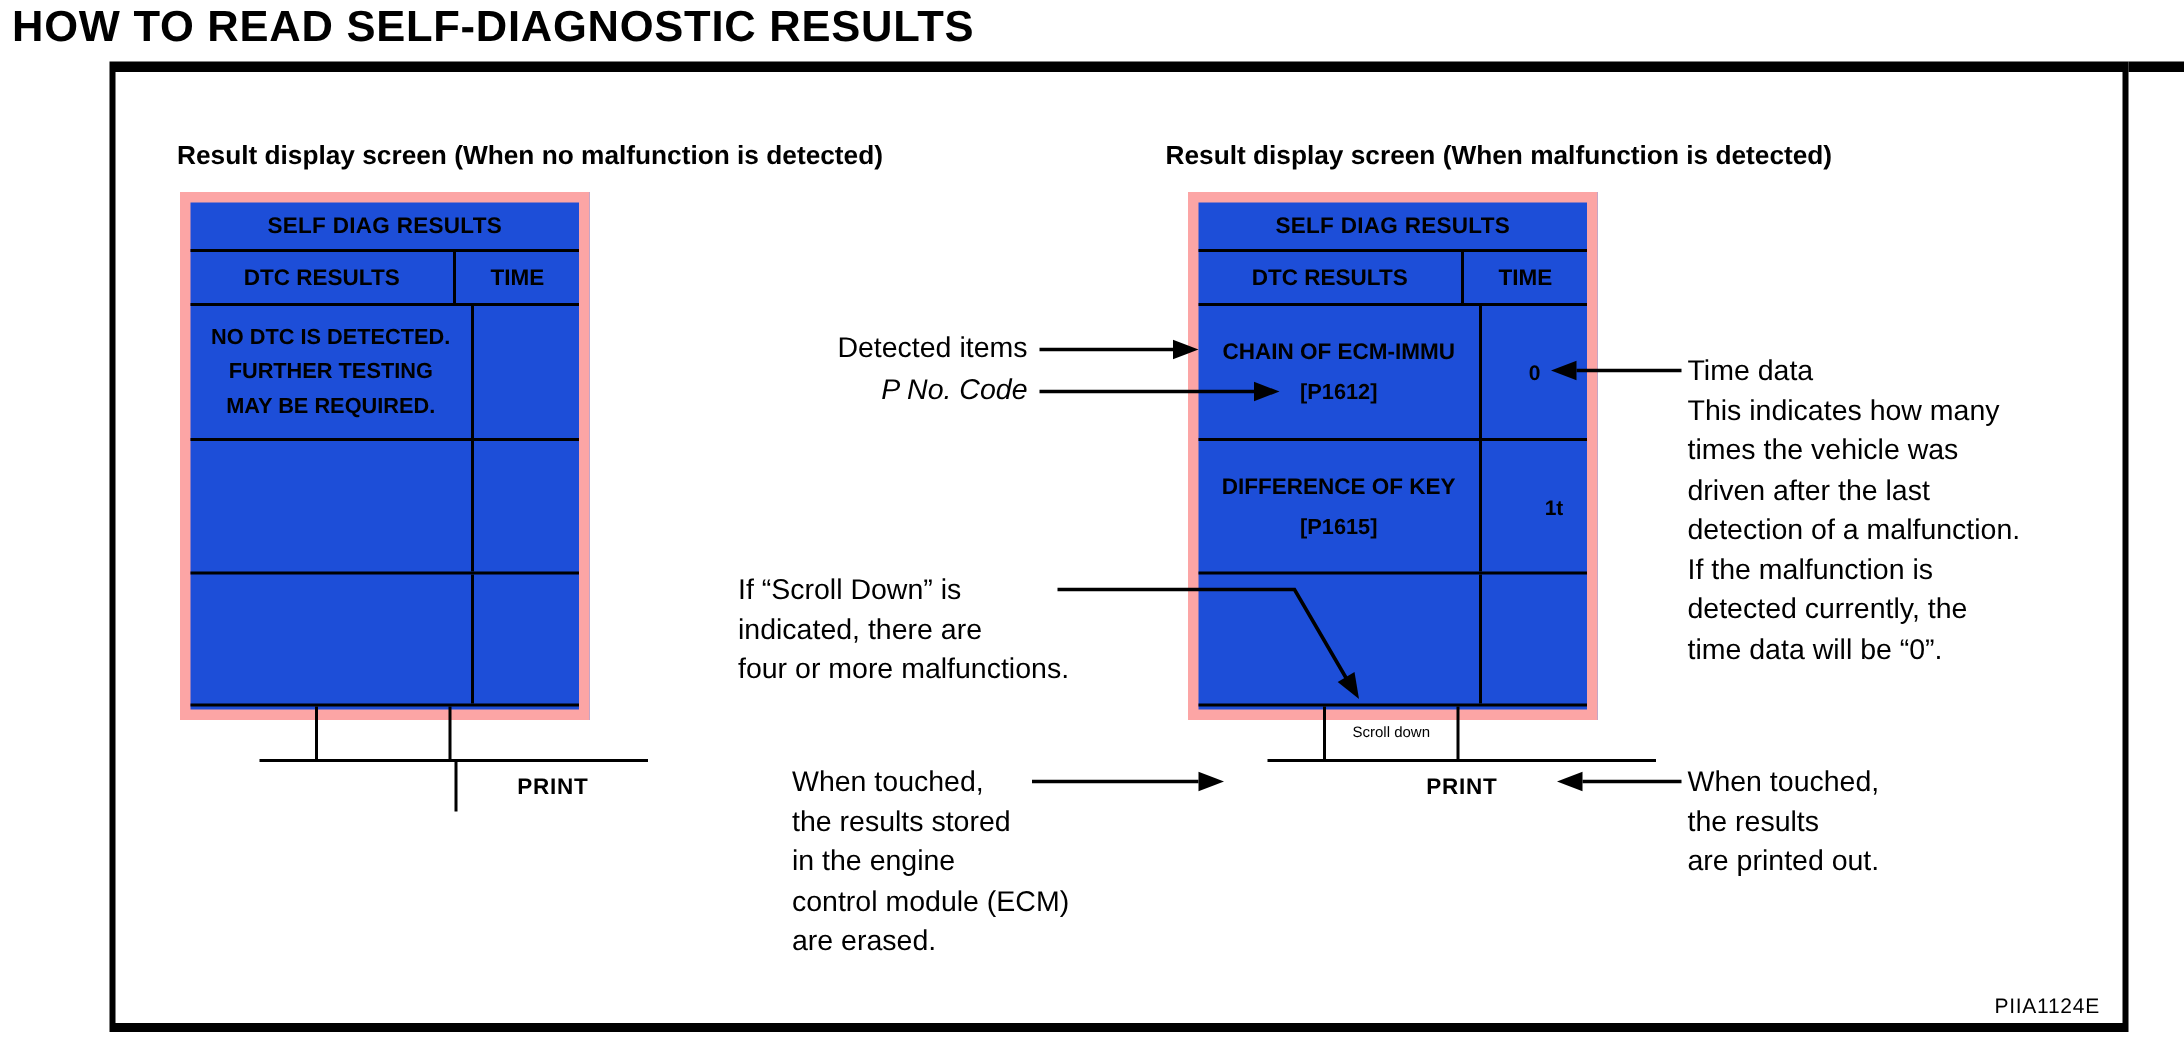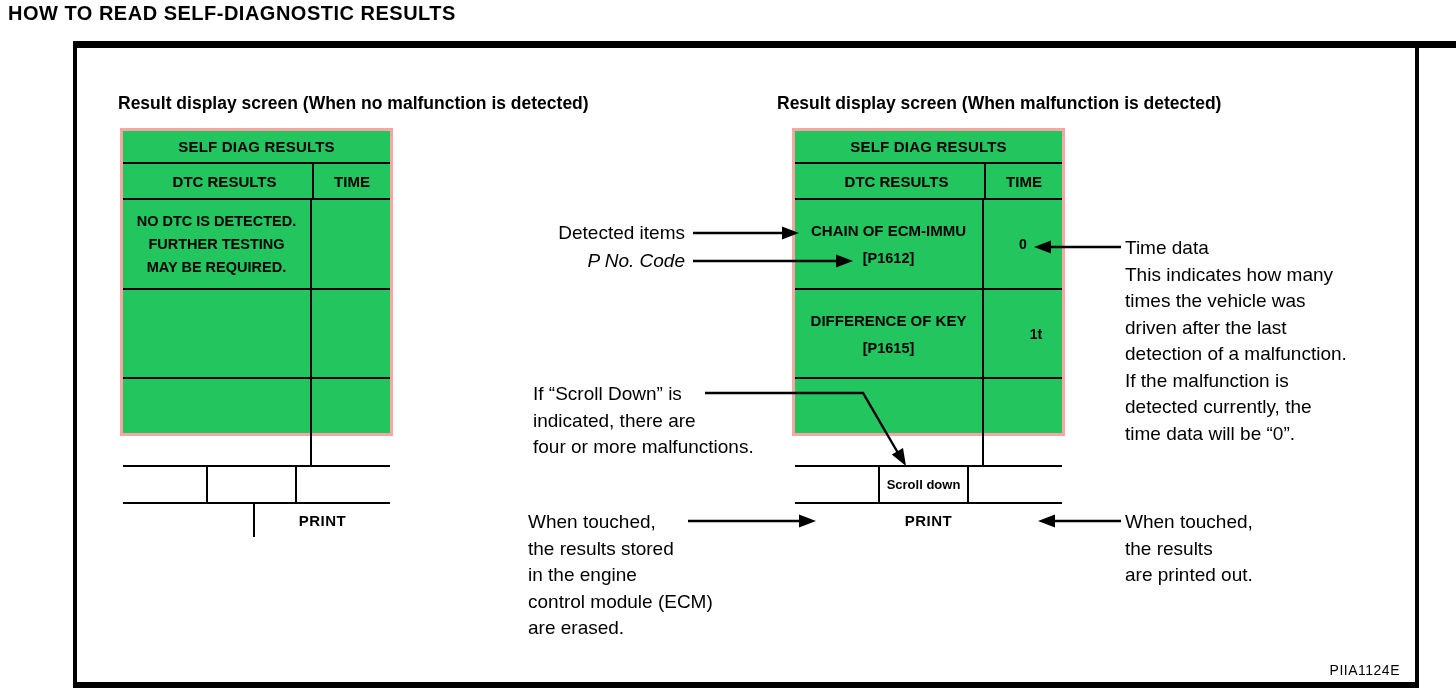--- a/index.html
+++ b/index.html
@@ -3,74 +3,74 @@
 <meta charset="utf-8">
 <style>
   * { margin:0; padding:0; box-sizing:border-box; }
   html,body { background:#ffffff; }
   body {
     position:relative; width:1456px; height:698px;
     font-family:"Liberation Sans", sans-serif; color:#000; overflow:hidden;
   }
   .page-title {
     position:absolute; left:8px; top:2px;
-    font-size:20px; font-weight:bold; letter-spacing:0.5px; white-space:nowrap;
+    font-size:29px; font-weight:bold; letter-spacing:0.5px; white-space:nowrap;
   }
   .figure-frame {
     position:absolute; left:73px; top:41px; width:1346px; height:647px;
     border:4px solid #000; border-top:7px solid #000; border-bottom:6px solid #000;
     background:#fff;
   }
   .top-rule-ext { position:absolute; left:1419px; top:41px; width:37px; height:7px; background:#000; }
   .panel-heading {
     position:absolute; top:93px; font-size:17.5px; font-weight:bold; white-space:nowrap;
   }
   .panel-heading.left { left:118px; }
   .panel-heading.right { left:777px; }
 
   .screen {
-    position:absolute; top:128px; width:273px; height:308px;
-    border:3px solid #fca5a5; background:#22c55e; z-index:1;
+    position:absolute; top:128px; width:273px; height:352px;
+    border:7px solid #fca5a5; background:#1d4ed8; z-index:1;
   }
   .screen.left { left:120px; }
   .screen.right { left:792px; }
   .row { display:flex; width:100%; }
   .row + .row { border-top:2px solid #000; }
   .r-title   { height:31px; align-items:center; justify-content:center; }
-  .r-cols    { height:36px;padding-left:14px; }
+  .r-cols    { height:36px; }
   .r-body1   { height:90px; }
   .r-body2   { height:89px;gap:26px; }
   .r-body3   { height:88px; }
   .r-scroll  { height:37px; }
-  .r-btn     { height:35px; }
+  .r-btn     { height:35px;margin-left:46px; }
   .cell { display:flex; align-items:center; justify-content:center; height:100%; }
   .bR { border-right:2px solid #000; }
   .scr-title { font-size:15px; font-weight:bold; letter-spacing:0.2px; }
   .colhead { font-size:15px; font-weight:bold; }
   .c-dtc-head { width:177px; }
   .c-time-head { flex:1; }
   .c-dtc { width:189px; flex-direction:column; text-align:center; }
   .c-time { flex:1; font-size:14px; font-weight:bold; }
   .no-dtc { font-size:14.5px; font-weight:bold; line-height:23px; white-space:pre-line; text-align:center; }
   .dtc-item { font-size:15px; font-weight:bold; line-height:21px; }
   .dtc-code { font-size:14.5px; font-weight:bold; line-height:20px; margin-top:7px; }
   .c-s1 { width:85px; } .c-s2 { width:89px; } .c-s3 { flex:1; }
-  .scroll-label { font-size:13px; font-weight:bold; }
+  .scroll-label { font-size:10px; font-weight:normal; }
   .c-b1 { width:132px; } .c-b2 { flex:1; }
   .btn-label { font-size:15px; font-weight:bold; letter-spacing:0.5px; }
 
   .ann {
     position:absolute; font-size:19px; font-weight:normal; line-height:26.5px;
     white-space:pre-line; z-index:4;
   }
   .ann.ra { text-align:right; }
   #ann-detected { left:400px; top:220px; width:285px; }
   #ann-pno      { left:400px; top:248px; width:285px;font-style:italic; }
   #ann-time     { left:1125px; top:235px; }
-  #ann-scroll   { left:533px; top:381px; }
+  #ann-scroll   { left:492px; top:381px; }
   #ann-erase    { left:528px; top:509px; }
   #ann-print    { left:1125px; top:509px; }
 
   .figure-code {
     position:absolute; left:1290px; top:662px; width:110px; text-align:right;
     font-size:14px; letter-spacing:0.5px;
   }
   .arrow-layer { position:absolute; left:0; top:0; width:1456px; height:698px; z-index:5; pointer-events:none; }
   .arrow-layer line, .arrow-layer polyline { stroke:#000; stroke-width:2.4; fill:none; }
   .arrow-layer polygon { fill:#000; stroke:none; }

